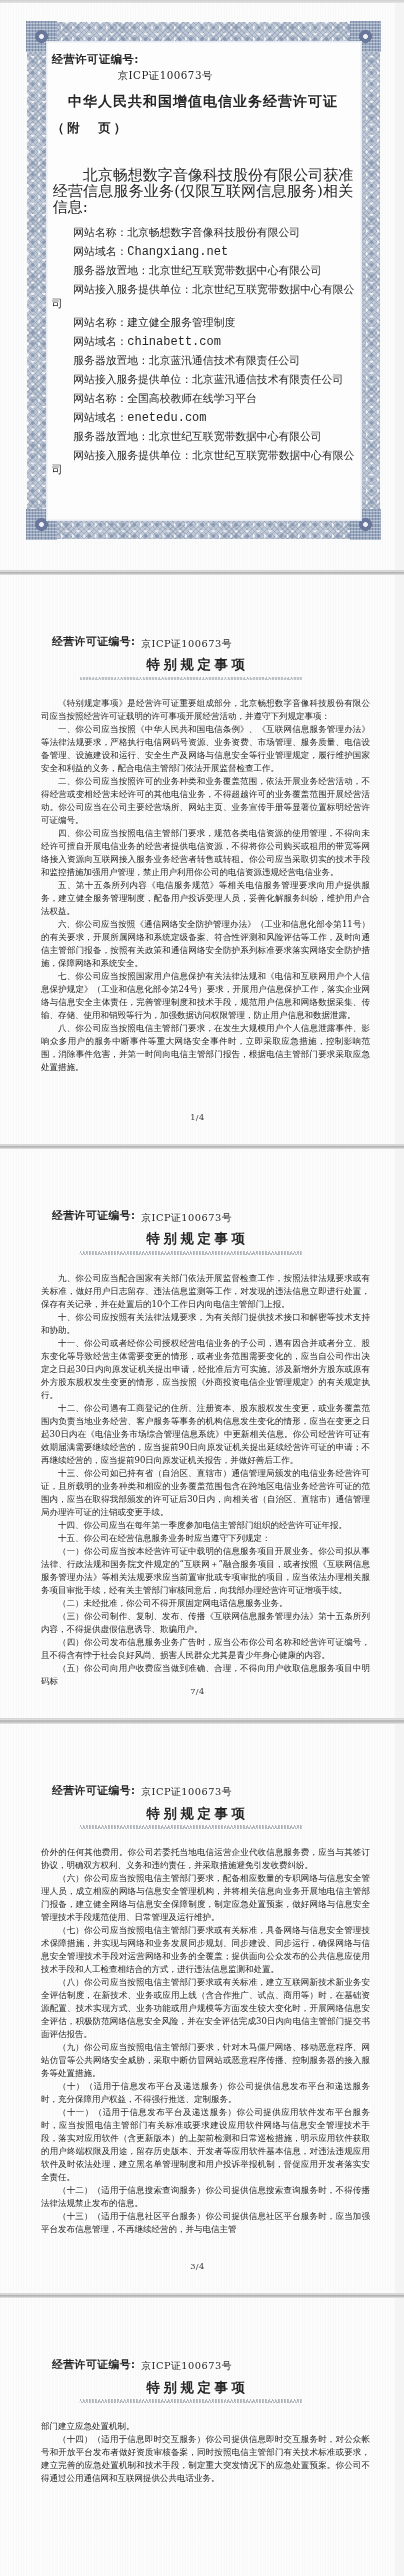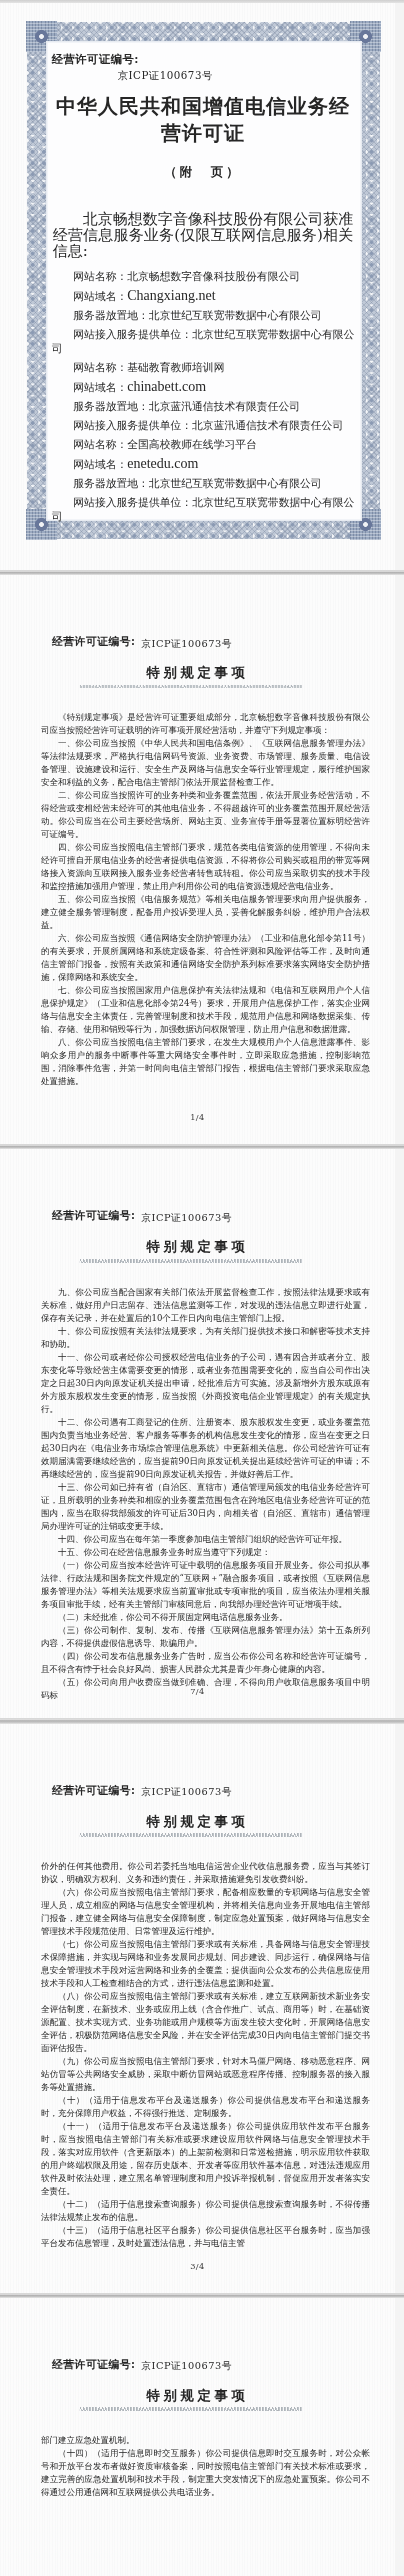--- a/index.html
+++ b/index.html
@@ -58,54 +58,54 @@
   .cert-inner{
     position:relative; width:100%; height:100%; box-sizing:border-box;
     background:#fdfdfe;
     box-shadow:0 0 0 1.5px #e7ebf1 inset;
     padding:11.3px 7.2px 5.2px 6.2px;
   }
   .cert-lic-label{font-size:11.3px;font-weight:bold;letter-spacing:0.5px;}
   .cert-lic-no{margin:2.1px 0 0 66px;font-size:10.3px;letter-spacing:0.5px;}
   .cert-title{
     margin:10.3px 0 0 0; text-align:center;
-    font-size:20px; font-weight:bold; letter-spacing:1px;
+    font-size:14px; font-weight:bold; letter-spacing:1px;
   }
   .cert-subtitle{
-    margin-top:17px; text-align:center;
+    margin-top:9px; text-align:left;
     font-size:12.4px; font-weight:bold; letter-spacing:3.1px;
   }
   .cert-intro{
     margin:30px 0 0 0; padding:0 1px;
     font-size:15px; line-height:16px; text-indent:2em; text-align:justify;
   }
   .cert-entries{margin-top:10.3px;}
   .cert-entries p{
     margin:0 0 4.6px 0; font-size:10.8px; line-height:14.4px;
     text-indent:2em; text-align:justify;
   }
-  .e-value.mono{font-family:Liberation Serif, serif;font-size:14px;}
+  .e-value.mono{font-family:Liberation Mono, monospace;font-size:12px;}
 
   
   .text-page{height:569px;}
   .tp-header{margin:60px 0 0 52px;}
   .tp-lic-label{font-size:10.8px;font-weight:bold;letter-spacing:0.5px;}
   .tp-lic-no{font-size:9.8px;margin-left:3.1px;position:relative;top:1.5px;letter-spacing:0.5px;}
   .tp-title{
-    margin:15px 0 0 0; text-align:center;
+    margin:7px 0 0 0; text-align:center;
     font-size:13.4px; font-weight:bold; letter-spacing:3.6px;
   }
   .zigzag{
     width:222px; height:3.6px; margin:2.6px auto 0; transform:translateX(-7.2px);
     background:
       repeating-linear-gradient(100deg, #8f979e 0 1px, transparent 1px 3.1px),
       repeating-linear-gradient(80deg, transparent 0 1px, #a5adb4 1px 2.1px, transparent 2.1px 3.1px);
     opacity:.7;
   }
-  .tp-body{margin:23px 25px 0 41px;}
+  .tp-body{margin:17px 25px 0 41px;}
   .tp-body p.para{
     margin:0; font-size:8.5px; line-height:13px;
     text-indent:2em; text-align:justify; color:#242424;
   }
   .tp-body p.para.cont{text-indent:0;}
   .page-num{
     position:absolute; top:537px; left:0; width:100%;
     text-align:center; font-size:8.2px; color:#3a3a3a; letter-spacing:0.5px;
     font-family:"DejaVu Serif","Liberation Serif",serif;
   }
@@ -127,21 +127,21 @@
         <div class="cert-lic-label">经营许可证编号:</div>
         <div class="cert-lic-no">京ICP证100673号</div>
         <h1 class="cert-title">中华人民共和国增值电信业务经营许可证</h1>
         <div class="cert-subtitle">（附　页）</div>
         <p class="cert-intro">北京畅想数字音像科技股份有限公司获准经营信息服务业务(仅限互联网信息服务)相关信息:</p>
         <div class="cert-entries">
             <p><span class="e-label">网站名称：</span><span class="e-value">北京畅想数字音像科技股份有限公司</span></p>
             <p><span class="e-label">网站域名：</span><span class="e-value mono">Changxiang.net</span></p>
             <p><span class="e-label">服务器放置地：</span><span class="e-value">北京世纪互联宽带数据中心有限公司</span></p>
             <p><span class="e-label">网站接入服务提供单位：</span><span class="e-value">北京世纪互联宽带数据中心有限公司</span></p>
-            <p><span class="e-label">网站名称：</span><span class="e-value">基础教育教师培训网</span></p>
+            <p><span class="e-label">网站名称：</span><span class="e-value">建立健全服务管理制度</span></p>
             <p><span class="e-label">网站域名：</span><span class="e-value mono">chinabett.com</span></p>
             <p><span class="e-label">服务器放置地：</span><span class="e-value">北京蓝汛通信技术有限责任公司</span></p>
             <p><span class="e-label">网站接入服务提供单位：</span><span class="e-value">北京蓝汛通信技术有限责任公司</span></p>
             <p><span class="e-label">网站名称：</span><span class="e-value">全国高校教师在线学习平台</span></p>
             <p><span class="e-label">网站域名：</span><span class="e-value mono">enetedu.com</span></p>
             <p><span class="e-label">服务器放置地：</span><span class="e-value">北京世纪互联宽带数据中心有限公司</span></p>
             <p><span class="e-label">网站接入服务提供单位：</span><span class="e-value">北京世纪互联宽带数据中心有限公司</span></p>
           </div>
       </div>
     </div>
@@ -154,21 +154,21 @@
       <span class="tp-lic-label">经营许可证编号:</span>
       <span class="tp-lic-no">京ICP证100673号</span>
     </div>
     <h2 class="tp-title">特别规定事项</h2>
     <div class="zigzag"></div>
     <div class="tp-body">
         <p class="para">《特别规定事项》是经营许可证重要组成部分，北京畅想数字音像科技股份有限公司应当按照经营许可证载明的许可事项开展经营活动，并遵守下列规定事项：</p>
         <p class="para">一、你公司应当按照《中华人民共和国电信条例》、《互联网信息服务管理办法》等法律法规要求，严格执行电信网码号资源、业务资费、市场管理、服务质量、电信设备管理、设施建设和运行、安全生产及网络与信息安全等行业管理规定，履行维护国家安全和利益的义务，配合电信主管部门依法开展监督检查工作。</p>
         <p class="para">二、你公司应当按照许可的业务种类和业务覆盖范围，依法开展业务经营活动，不得经营或变相经营未经许可的其他电信业务，不得超越许可的业务覆盖范围开展经营活动。你公司应当在公司主要经营场所、网站主页、业务宣传手册等显著位置标明经营许可证编号。</p>
         <p class="para">四、你公司应当按照电信主管部门要求，规范各类电信资源的使用管理，不得向未经许可擅自开展电信业务的经营者提供电信资源，不得将你公司购买或租用的带宽等网络接入资源向互联网接入服务业务经营者转售或转租。你公司应当采取切实的技术手段和监控措施加强用户管理，禁止用户利用你公司的电信资源违规经营电信业务。</p>
-        <p class="para">五、你公司应当按照《电信服务规范》等相关电信服务管理要求向用户提供服务，建立健全服务管理制度，配备用户投诉受理人员，妥善化解服务纠纷，维护用户合法权益。</p>
+        <p class="para">五、第十五条所列内容《电信服务规范》等相关电信服务管理要求向用户提供服务，建立健全服务管理制度，配备用户投诉受理人员，妥善化解服务纠纷，维护用户合法权益。</p>
         <p class="para">六、你公司应当按照《通信网络安全防护管理办法》（工业和信息化部令第11号）的有关要求，开展所属网络和系统定级备案、符合性评测和风险评估等工作，及时向通信主管部门报备，按照有关政策和通信网络安全防护系列标准要求落实网络安全防护措施，保障网络和系统安全。</p>
         <p class="para">七、你公司应当按照国家用户信息保护有关法律法规和《电信和互联网用户个人信息保护规定》（工业和信息化部令第24号）要求，开展用户信息保护工作，落实企业网络与信息安全主体责任，完善管理制度和技术手段，规范用户信息和网络数据采集、传输、存储、使用和销毁等行为，加强数据访问权限管理，防止用户信息和数据泄露。</p>
         <p class="para">八、你公司应当按照电信主管部门要求，在发生大规模用户个人信息泄露事件、影响众多用户的服务中断事件等重大网络安全事件时，立即采取应急措施，控制影响范围，消除事件危害，并第一时间向电信主管部门报告，根据电信主管部门要求采取应急处置措施。</p>
       </div>
     <div class="page-num">1/4</div>
   </section>
 
   <div class="page-sep"></div>
 
   <section class="page text-page">
@@ -206,21 +206,21 @@
     <div class="zigzag"></div>
     <div class="tp-body">
         <p class="para cont">价外的任何其他费用。你公司若委托当地电信运营企业代收信息服务费，应当与其签订协议，明确双方权利、义务和违约责任，并采取措施避免引发收费纠纷。</p>
         <p class="para">（六）你公司应当按照电信主管部门要求，配备相应数量的专职网络与信息安全管理人员，成立相应的网络与信息安全管理机构，并将相关信息向业务开展地电信主管部门报备，建立健全网络与信息安全保障制度，制定应急处置预案，做好网络与信息安全管理技术手段规范使用、日常管理及运行维护。</p>
         <p class="para">（七）你公司应当按照电信主管部门要求或有关标准，具备网络与信息安全管理技术保障措施，并实现与网络和业务发展同步规划、同步建设、同步运行，确保网络与信息安全管理技术手段对运营网络和业务的全覆盖；提供面向公众发布的公共信息应使用技术手段和人工检查相结合的方式，进行违法信息监测和处置。</p>
         <p class="para">（八）你公司应当按照电信主管部门要求或有关标准，建立互联网新技术新业务安全评估制度，在新技术、业务或应用上线（含合作推广、试点、商用等）时，在基础资源配置、技术实现方式、业务功能或用户规模等方面发生较大变化时，开展网络信息安全评估，积极防范网络信息安全风险，并在安全评估完成30日内向电信主管部门提交书面评估报告。</p>
         <p class="para">（九）你公司应当按照电信主管部门要求，针对木马僵尸网络、移动恶意程序、网站仿冒等公共网络安全威胁，采取中断仿冒网站或恶意程序传播、控制服务器的接入服务等处置措施。</p>
         <p class="para">（十）（适用于信息发布平台及递送服务）你公司提供信息发布平台和递送服务时，充分保障用户权益，不得强行推送、定制服务。</p>
         <p class="para">（十一）（适用于信息发布平台及递送服务）你公司提供应用软件发布平台服务时，应当按照电信主管部门有关标准或要求建设应用软件网络与信息安全管理技术手段，落实对应用软件（含更新版本）的上架前检测和日常巡检措施，明示应用软件获取的用户终端权限及用途，留存历史版本、开发者等应用软件基本信息，对违法违规应用软件及时依法处理，建立黑名单管理制度和用户投诉举报机制，督促应用开发者落实安全责任。</p>
         <p class="para">（十二）（适用于信息搜索查询服务）你公司提供信息搜索查询服务时，不得传播法律法规禁止发布的信息。</p>
-        <p class="para">（十三）（适用于信息社区平台服务）你公司提供信息社区平台服务时，应当加强平台发布信息管理，及时处置违法信息，并与电信主管</p>
+        <p class="para">（十三）（适用于信息社区平台服务）你公司提供信息社区平台服务时，应当加强平台发布信息管理，不再继续经营的，并与电信主管</p>
       </div>
     <div class="page-num">3/4</div>
   </section>
 
   <div class="page-sep"></div>
 
   <section class="page text-page p5">
     <div class="tp-header">
       <span class="tp-lic-label">经营许可证编号:</span>
       <span class="tp-lic-no">京ICP证100673号</span>

